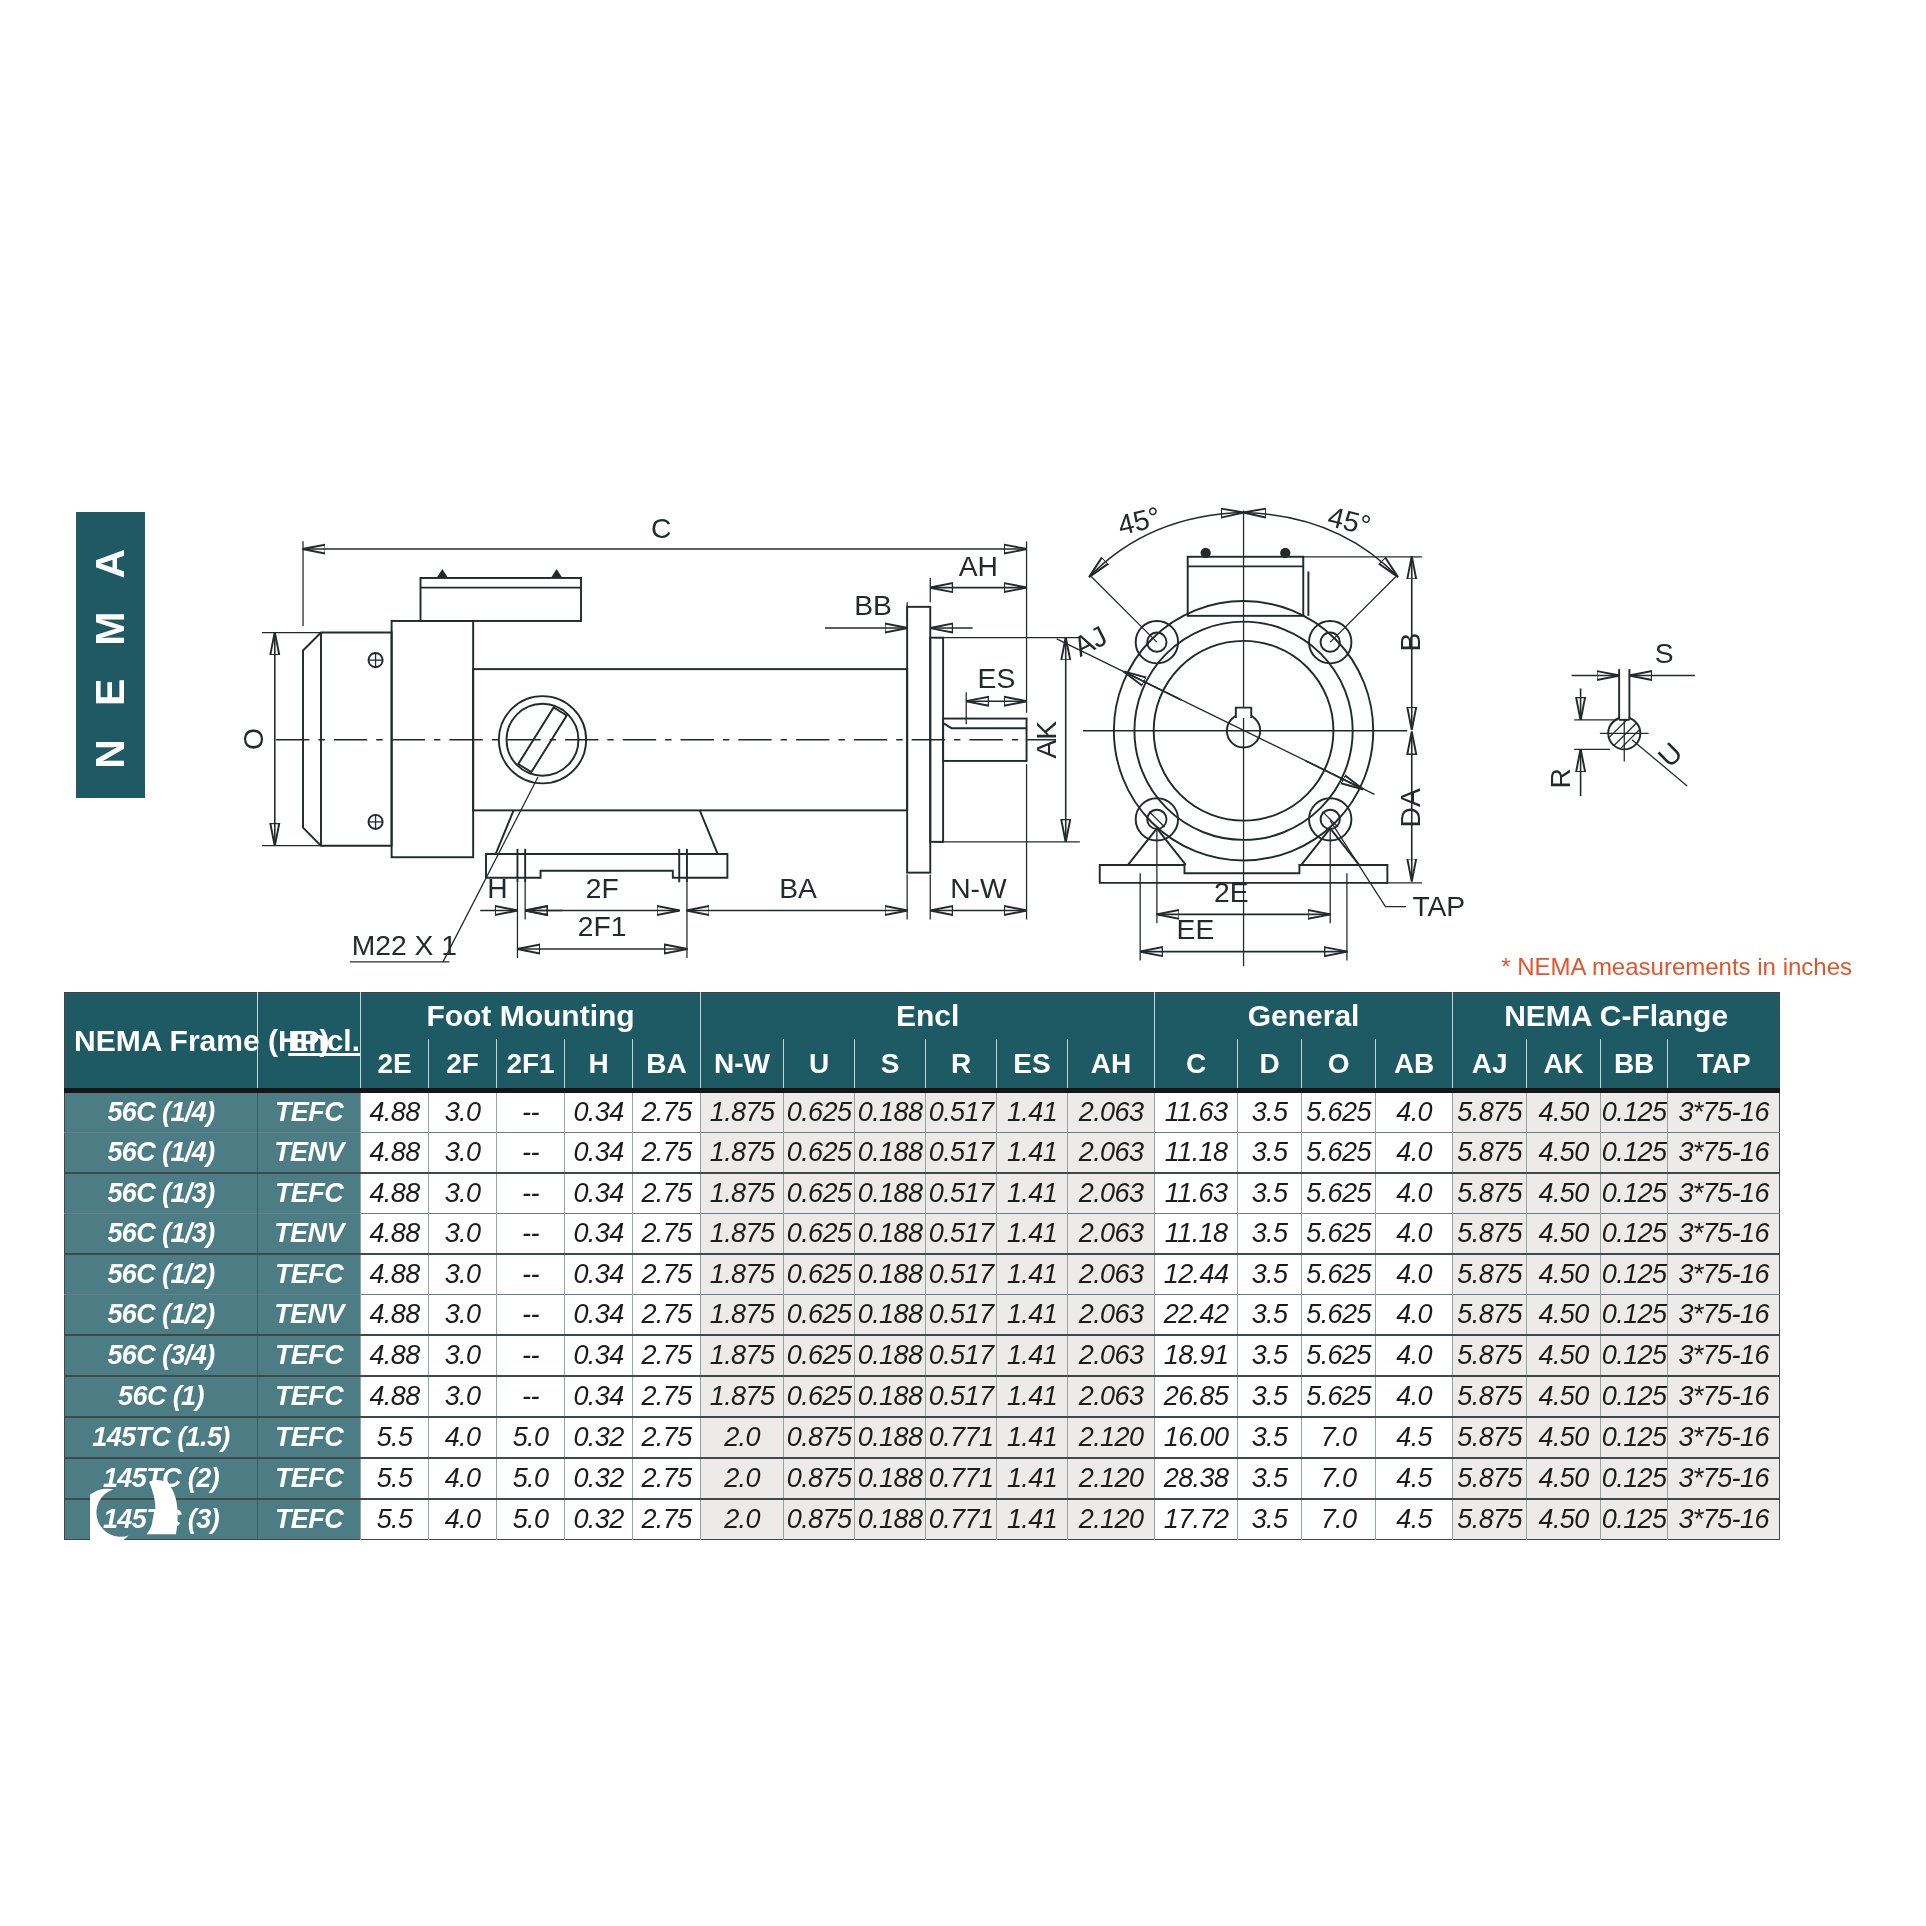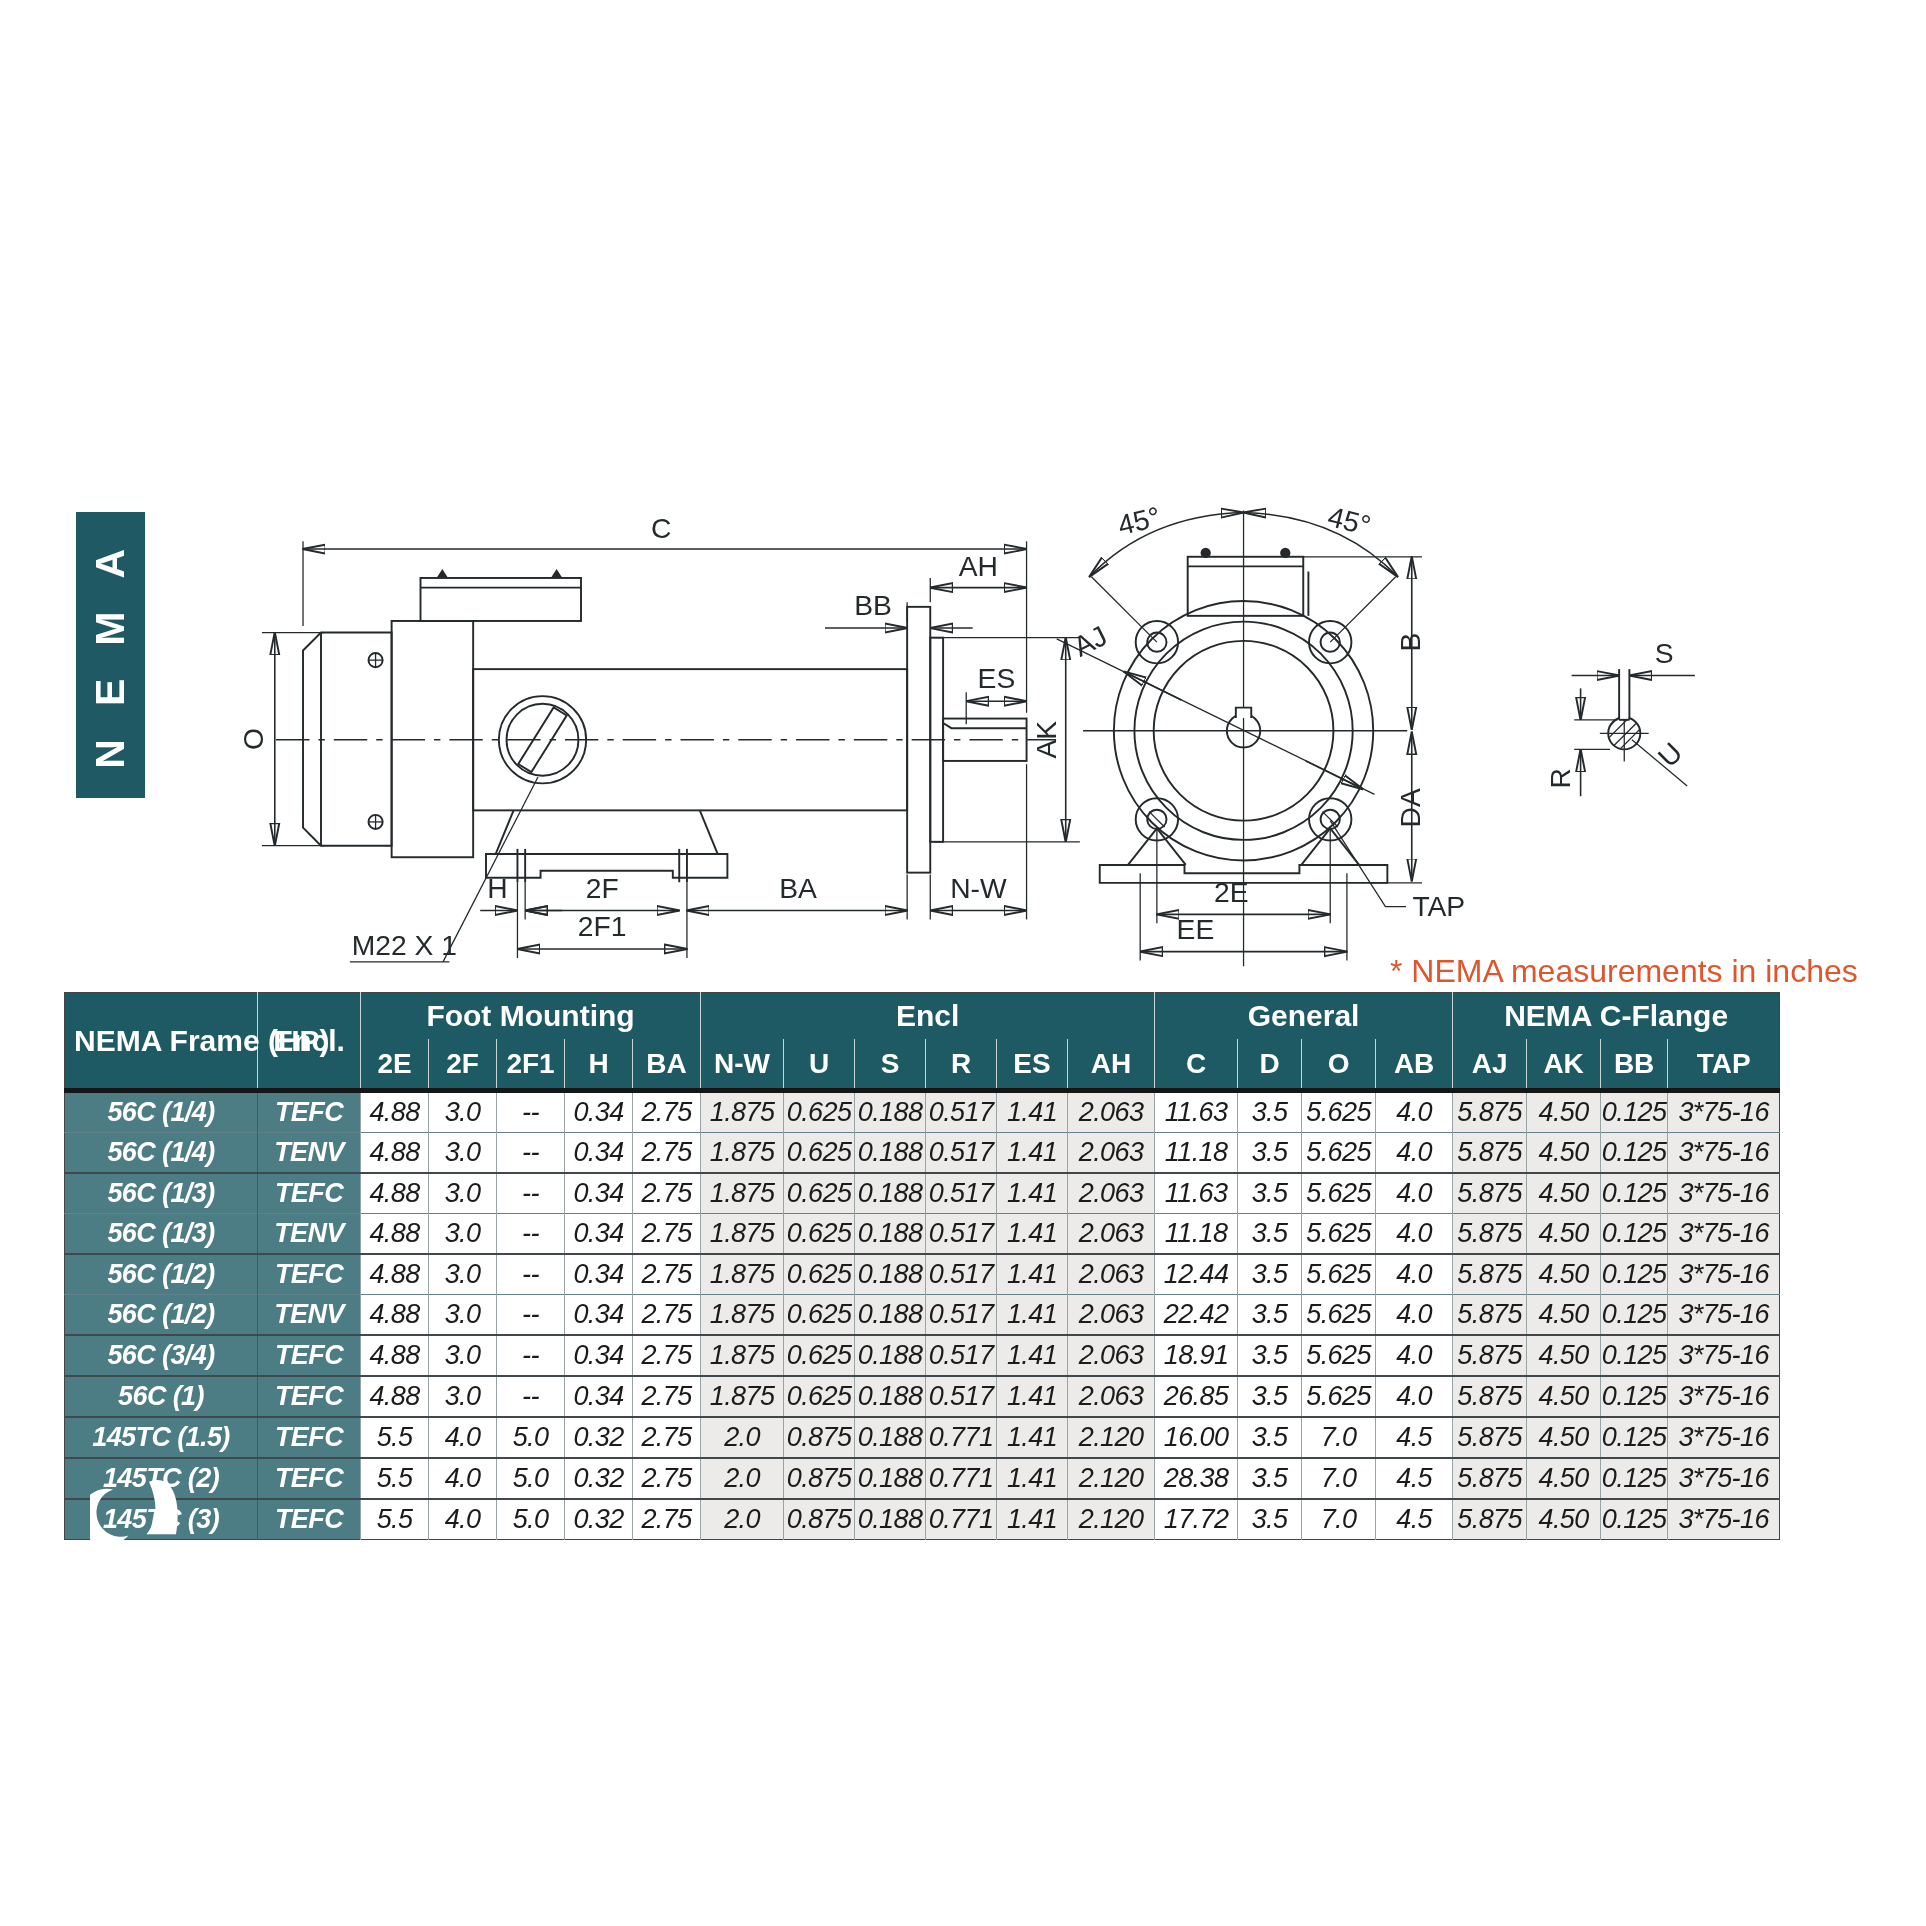--- a/index.html
+++ b/index.html
@@ -13,21 +13,21 @@
     display:flex;align-items:center;justify-content:center;
   }
   .banner span{
     writing-mode:vertical-rl;transform:rotate(180deg);
     font-size:41px;font-weight:bold;letter-spacing:33px;line-height:1;
     padding-top:26px;
   }
   
   .note{
     position:absolute;left:1390px;top:953px;width:462px;
-    font-size:32px;text-align:right;white-space:nowrap;
+    font-size:24px;text-align:right;white-space:nowrap;
   }
   
   svg.draw{position:absolute;left:0;top:0;}
   svg.draw line, svg.draw path, svg.draw rect, svg.draw circle, svg.draw polyline{
     stroke:#242a2c;stroke-width:3;fill:none;
   }
   svg.draw .thin{stroke-width:2;}
   svg.draw .dim{stroke-width:2.5;}
   svg.draw text{
     font-family:"Liberation Sans", sans-serif;font-size:44px;fill:#242a2c;
@@ -43,21 +43,21 @@
   .spec-table th,.spec-table td{padding:0;overflow:visible;white-space:nowrap;}
   .spec-table thead th{
     background:#1E5A64;color:#ffffff;font-weight:bold;
     border-left:1.9px solid #c9d4d4;vertical-align:middle;
   }
   .spec-table thead tr.grp-row th{font-size:30px;height:46px;}
   .spec-table thead tr.sub-row th{font-size:28px;height:49px;}
   .spec-table thead th.th-frame{
     font-size:28px;text-align:left;padding-left:9px;border-left:none;
   }
-  .spec-table thead th.th-encl{font-size:28px;text-align:center;}
+  .spec-table thead th.th-encl{font-size:28px;text-align:right;text-decoration:underline;}
   .spec-table thead{border-bottom:5.8px solid #161616;}
   .spec-table tbody td{
     height:39px;font-size:27px;letter-spacing:-0.6px;text-align:center;
     border-left:1.3px solid #98a3a5;color:#1b1b1b;
   }
   .spec-table tbody tr{border-top:1.3px solid #64808a;font-style:italic;}
   .spec-table tbody tr.grp{border-top:2.6px solid #41484b;}
   .spec-table tbody tr:first-child{border-top:none;}
   .spec-table tbody td.cell-frame,.spec-table tbody td.cell-encl{
     background:#4C7C84;color:#ffffff;font-weight:bold;border-left:1.3px solid #35616a;

